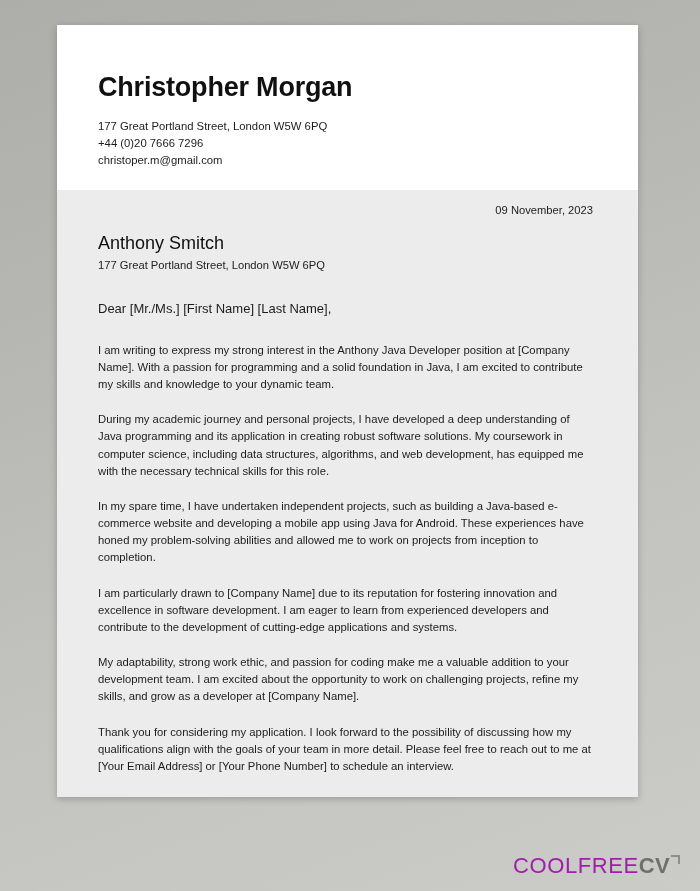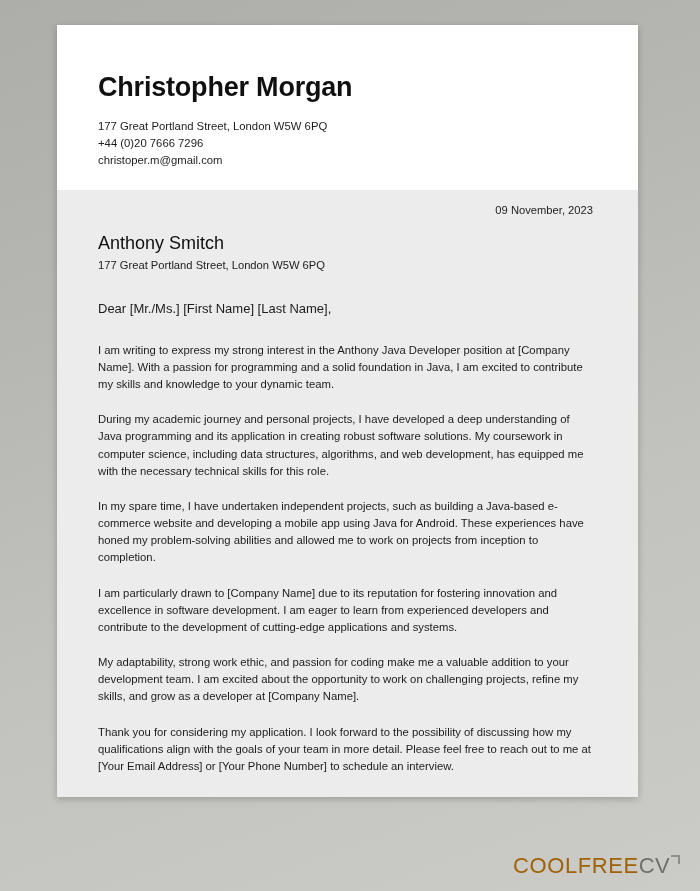--- a/index.html
+++ b/index.html
@@ -127,26 +127,26 @@
     right: 20px;
     bottom: 14px;
     display: flex;
     align-items: flex-start;
     user-select: none;
   }
   .wm-light {
     font-size: 22px;
     font-weight: 300;
     letter-spacing: 0.6px;
-    color: #a16207;
+    color: #a21caf;
     line-height: 1;
   }
   .wm-bold {
     font-size: 22px;
-    font-weight: 400;
+    font-weight: 700;
     letter-spacing: 0.3px;
     color: #6e706c;
     line-height: 1;
   }
   .wm-mark {
     position: relative;
     width: 9px;
     height: 22px;
     margin-left: 1px;
   }

